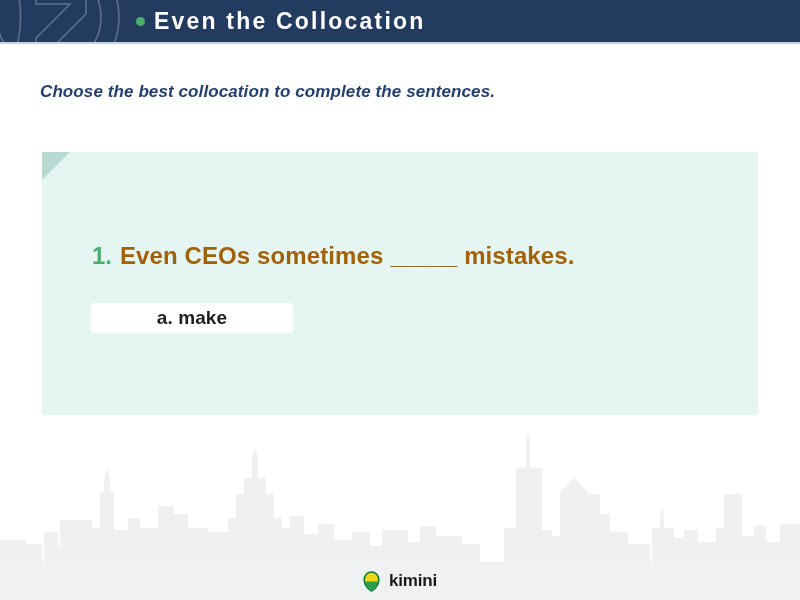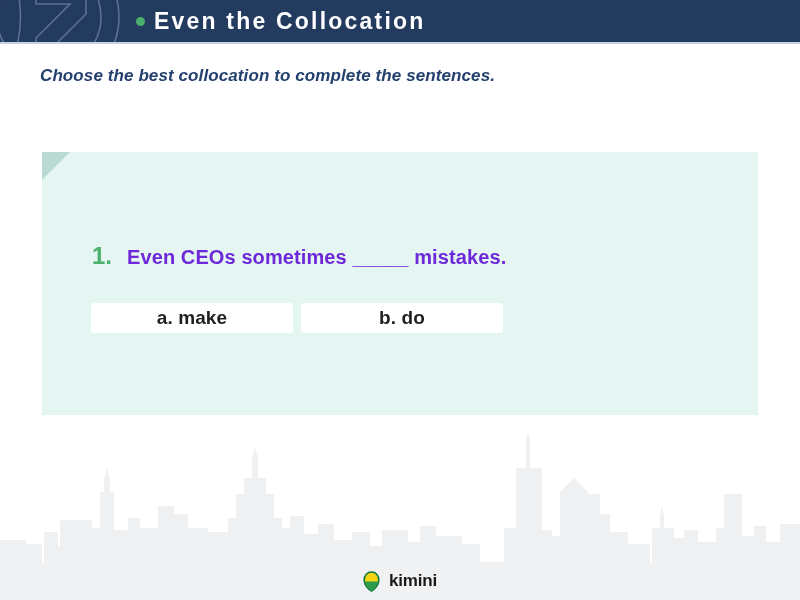--- a/index.html
+++ b/index.html
@@ -59,21 +59,21 @@
     font-size: 23px;
     font-weight: bold;
     letter-spacing: 2.2px;
     white-space: nowrap;
   }
 
   
   .instruction {
     position: absolute;
     left: 40px;
-    top: 66px;
+    top: 82px;
     color: #24406e;
     font-size: 17px;
     font-style: italic;
     font-weight: bold;
     letter-spacing: 0.1px;
     white-space: nowrap;
   }
 
   
   .card {
@@ -102,25 +102,24 @@
     align-items: baseline;
     white-space: nowrap;
   }
   .question-number {
     color: #4caf6e;
     font-size: 24px;
     font-weight: bold;
     margin-right: 8px;
   }
   .question-text {
-    color: #6d28d9;
-    font-size: 20px;
+    color: #a16207;
+    font-size: 24px;
     font-weight: bold;
     letter-spacing: 0.1px;
-    margin-left: 7px;
   }
 
   .options {
     position: absolute;
     left: 49px;
     top: 151px;
     display: flex;
     gap: 8px;
   }
   .option {
@@ -191,21 +190,20 @@
 <div class="card">
   <div class="card-fold"></div>
 
   <div class="question-row">
     <span class="question-number">1.</span>
     <span class="question-text">Even CEOs sometimes _____ mistakes.</span>
   </div>
 
   <div class="options">
     <div class="option">a. make</div>
-    <div class="option">b. do</div>
   </div>
 </div>
 
 <svg class="skyline" viewBox="0 0 800 130" preserveAspectRatio="none">
   <g fill="#eef0f2">
     <rect x="0" y="108" width="26" height="22"></rect>
     <rect x="20" y="112" width="22" height="18"></rect>
     <rect x="44" y="100" width="14" height="30"></rect>
     <rect x="58" y="114" width="28" height="16"></rect>
     <rect x="60" y="88" width="32" height="42"></rect>

